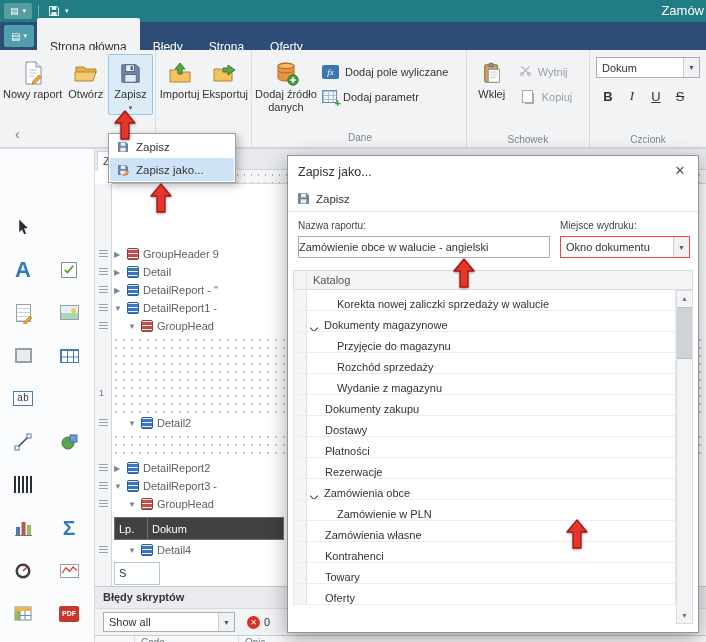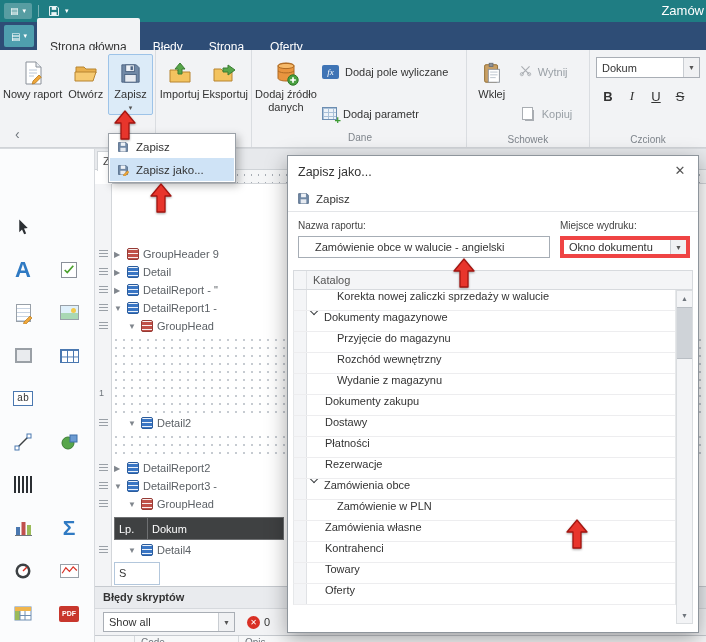--- a/index.html
+++ b/index.html
@@ -23,21 +23,21 @@
 
 
 .ribbon{position:absolute;left:0;top:50px;width:706px;height:98px;background:#f2f3f5;border-bottom:1px solid #d0d3d7;display:flex;z-index:20}
 .rgroup{position:relative;height:100%;border-right:1px solid #dadde1;display:flex;align-items:flex-start;padding:4px 2px 16px}
 .glabel{position:absolute;bottom:2px;left:0;right:0;text-align:center;font-size:10px;color:#7f858c;white-space:nowrap;overflow:hidden}
 .bigbtn{display:flex;flex-direction:column;align-items:center;text-align:center;padding-top:3px;color:#333;line-height:13px;border:1px solid transparent}
 .bigbtn .bic{height:30px;display:flex;align-items:center}
 .bigbtn.pressed{background:#dcebf8;border:1px solid #9dc3e8;border-radius:2px}
 .chev{font-size:7px;color:#555}
 .nw{white-space:nowrap}
-.smallcol{display:flex;flex-direction:column;gap:21px;padding-top:7px}
+.smallcol{display:flex;flex-direction:column;gap:4px;padding-top:7px}
 .smallbtn{display:flex;align-items:center;gap:6px;height:21px;padding:0 4px;color:#333;white-space:nowrap}
 .smallbtn.dis{color:#9aa0a6}
 .fx{width:17px;height:14px;background:#3f74b5;color:#fff;font-style:italic;font-size:9px;display:flex;align-items:center;justify-content:center;border-radius:2px;font-family:"Liberation Serif","DejaVu Serif",serif}
 .grid-ic{position:relative;width:15px;height:13px;background:#eef3f9;border:1px solid #6c8db1;background-image:linear-gradient(#a9c0d8 1px,transparent 1px),linear-gradient(90deg,#a9c0d8 1px,transparent 1px);background-size:5px 4px}
 .grid-ic::after{content:"+";position:absolute;right:-5px;bottom:-7px;color:#3c9b33;font-weight:bold;font-size:11px}
 .copy-ic{position:relative;width:9px;height:11px;border:1px solid #a9adb2;background:#fff;margin:4px 2px 0 6px}
 .copy-ic::before{content:"";position:absolute;left:-4px;top:-4px;width:9px;height:11px;border:1px solid #a9adb2;background:#fff}
 .fontcol{display:flex;flex-direction:column;padding:3px 4px 0}
 .combo{width:104px;height:21px;background:#fff;border:1px solid #a9aeb5;display:flex;align-items:center}
 .combo .cv{flex:1;padding-left:5px}
@@ -100,32 +100,32 @@
 .menu{position:absolute;left:108px;top:133px;width:128px;z-index:60;background:#fff;border:1px solid #9ba1a8;box-shadow:3px 3px 8px rgba(0,0,0,.25);padding:1px}
 .mitem{height:23px;display:flex;align-items:center;gap:7px;padding:0 7px;font-size:11.5px;color:#333}
 .mitem.sel{background:#cfe3f6}
 
 
 .dialog{position:absolute;left:287px;top:155px;width:412px;height:478px;z-index:40;background:#fff;border:1px solid #8e959c;box-shadow:0 6px 20px rgba(0,0,0,.35)}
 .dtitle{height:30px;font-size:12.5px;color:#333;padding:9px 0 0 10px}
 .dclose{position:absolute;right:6px;top:5px;width:24px;height:20px;text-align:center;font-size:13px;color:#555;line-height:20px}
 .dtool{height:26px;display:flex;align-items:center;gap:6px;padding-left:9px;border-bottom:1px solid #e3e5e8;font-size:11.5px;color:#333}
 .dlabel{position:absolute;top:64px;font-size:10px;color:#444}
-.dinput{position:absolute;top:80px;left:10px;width:252px;height:22px;border:1px solid #a6adb5;font-size:11px;padding:0 16px;font-family:inherit;color:#333;background:#fff}
-.dcombo{position:absolute;top:80px;left:272px;width:130px;height:22px;border:4px solid #ef4444;display:flex;align-items:center;background:#fff}
+.dinput{position:absolute;top:80px;left:10px;width:252px;height:22px;border:1px solid #a6adb5;font-size:11px;padding:0 0;font-family:inherit;color:#333;background:#fff}
+.dcombo{position:absolute;top:80px;left:272px;width:130px;height:22px;border:1px solid #ef4444;display:flex;align-items:center;background:#fff}
 .dcombo .cv{flex:1;padding-left:5px;font-size:11px}
 .dcombo .cb{width:16px;height:100%;border-left:1px solid #c9cdd2;background:#f0f1f3;display:flex;align-items:center;justify-content:center;font-size:7px;color:#555}
 .ghead{position:absolute;left:5px;right:5px;top:114px;height:20px;background:#f4f5f7;border:1px solid #d7dade;display:flex;align-items:center;font-size:11px;color:#555}
 .gind{width:13px;height:100%;border-right:1px solid #e0e2e5}
 .ghead .gt{padding-left:6px}
 .tree{position:absolute;left:5px;right:22px;top:134px;border-right:1px solid #e6e8ea}
 .trow{height:21px;display:flex;border-bottom:1px solid #ededef;border-left:1px solid #e6e8ea;font-size:11px;color:#333;background:#fff}
 .rind{width:13px;background:#f4f5f7;border-right:1px solid #e0e2e5;display:flex;align-items:center;justify-content:center;flex:none}
 .rsel{width:0;height:0;border-top:4px solid transparent;border-bottom:4px solid transparent;border-left:5px solid #3c4043}
-.rbody{flex:1;display:flex;align-items:flex-start;overflow:hidden;white-space:nowrap}
+.rbody{flex:1;display:flex;align-items:flex-end;overflow:hidden;white-space:nowrap}
 .rbody.l1{padding-left:18px}
 .rbody.l1e{padding-left:4px}
 .rbody.l2{padding-left:30px}
 .tchev{width:6px;height:6px;border-right:1.4px solid #3c4043;border-bottom:1.4px solid #3c4043;transform:rotate(45deg);margin:-3px 7px 0 0;flex:none}
 .sbar{position:absolute;right:5px;top:134px;bottom:8px;width:17px;background:#f3f4f6;border:1px solid #dadde0}
 .sbtn{height:15px;display:flex;align-items:center;justify-content:center;font-size:7px;color:#6f757c}
 .sthumb{position:absolute;left:0;right:0;top:16px;height:52px;background:#cfd3d8;border-top:1px solid #b9bec4;border-bottom:1px solid #b9bec4}
 .sbtn.dn{position:absolute;bottom:0;left:0;right:0}
 
 
@@ -557,21 +557,21 @@
       </div>
     <div class="trow">
         <div class="rind"></div>
         <div class="rbody l2">
           <span>Przyjęcie do magazynu</span>
         </div>
       </div>
     <div class="trow">
         <div class="rind"></div>
         <div class="rbody l2">
-          <span>Rozchód wewnętrzny</span>
+          <span>Rozchód sprzedaży</span>
         </div>
       </div>
     <div class="trow">
         <div class="rind"></div>
         <div class="rbody l2">
           <span>Wydanie z magazynu</span>
         </div>
       </div>
     <div class="trow">
         <div class="rind"></div>

